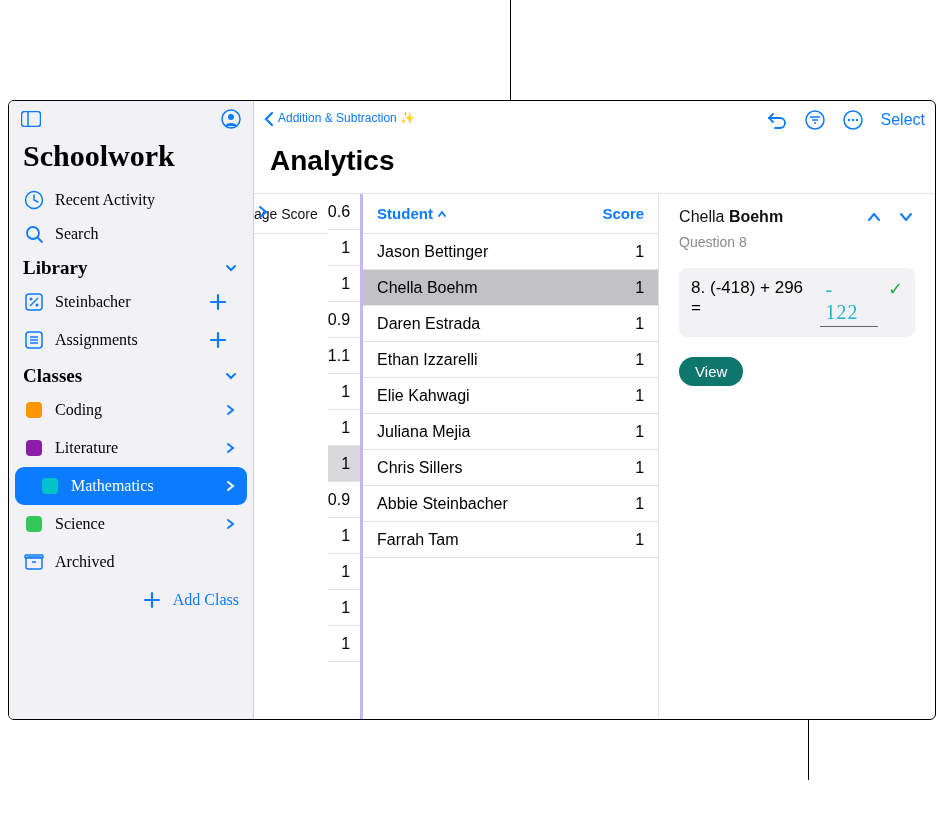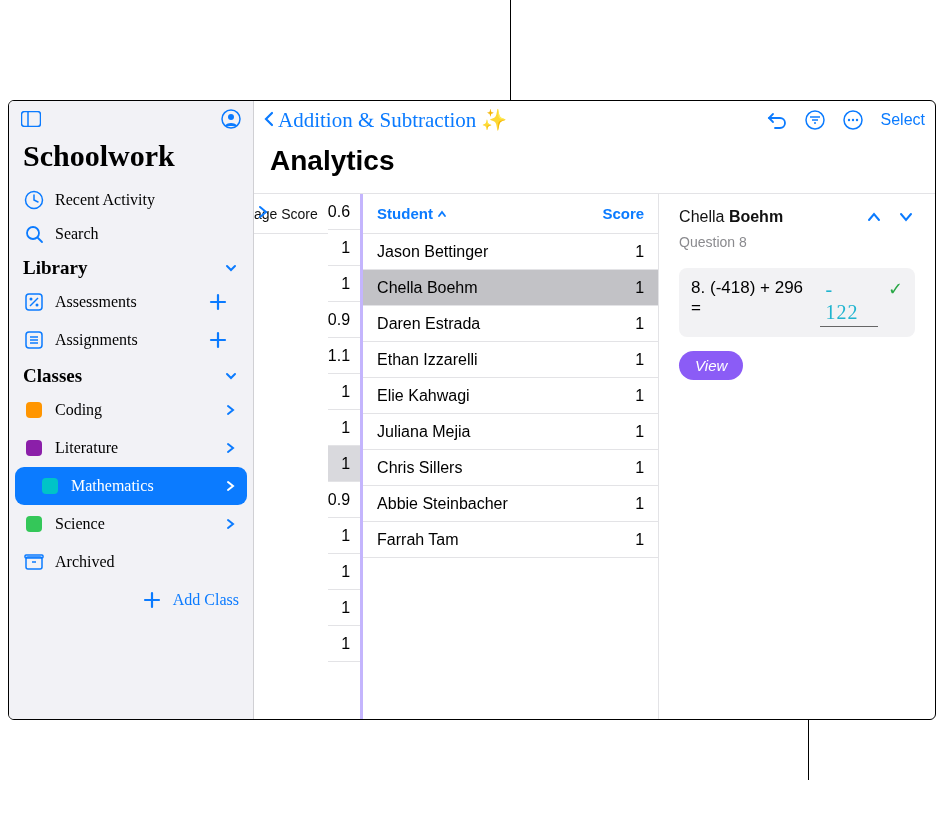--- a/index.html
+++ b/index.html
@@ -77,25 +77,23 @@
   }
   .topbar {
     height: 38px;
     display: flex;
     align-items: center;
     padding: 0 10px;
     border-bottom: 0;
   }
   .back-btn {
     display: flex;
-    align-items: center;
     color: #0b7bff;
-    font-size: 21px;
+    font-size: 12px;
     cursor: pointer;
-    font-family: Liberation Serif, serif;
   }
   .back-btn .chevL { width:10px; margin-right:4px; }
   .topbar-spacer { flex:1; }
   .topbar-actions { display:flex; align-items:center; gap:18px; }
   .topbar-actions .ticon { width:20px; height:20px; display:flex; align-items:center; justify-content:center; cursor:pointer;}
   .select-txt { color:#0b7bff; font-size:16px; cursor:pointer; }
   .page-title { font-size:28px; font-weight:800; padding: 6px 16px 16px 16px; }
   .content {
     flex:1;
     display:flex;
@@ -189,30 +187,29 @@
   .ans-box .hand {
     font-family: "Comic Sans MS", "Bradley Hand", cursive;
     color:#1fb4cf;
     font-size:20px;
     letter-spacing:1px;
     border-bottom:1px solid #666;
     padding: 0 8px 2px 6px;
   }
   .ans-box .chk { color:#28a745; font-size:18px; margin-left:2px;}
   .view-btn {
-    margin-top:14px;
+    margin-top:20px;
     align-self:flex-start;
-    background:#8b5cf6;
+    background:#0f766e;
     color:#fff;
     border:none;
     border-radius:16px;
     padding:6px 16px;
     font-size:15px;
     cursor:pointer;
-    font-style:italic;
   }
   
   .callout {
     position:absolute;
     background:#000;
   }
   .callout.v1 { left:510px; top:0; width:1px; height:266px; }
   .callout.v2 { left:808px; top:360px; width:1px; height:420px; }
 </style>
 </head>
@@ -273,21 +270,21 @@
     <div class="sb-list">
       <div class="sb-row">
         <span class="ico">
           <svg width="20" height="20" viewBox="0 0 20 20">
               <rect x="2" y="2" width="16" height="16" rx="3" fill="none" stroke="#0b7bff" stroke-width="1.5"></rect>
               <circle cx="7" cy="7" r="1.5" fill="#0b7bff"></circle>
               <circle cx="13" cy="13" r="1.5" fill="#0b7bff"></circle>
               <line x1="6" y1="14" x2="14" y2="6" stroke="#0b7bff" stroke-width="1.5"></line>
             </svg>
         </span>
-        <span>Assessments</span>
+        <span>Steinbacher</span>
         <span class="spacer"></span>
         <span class="ico">
           <svg width="18" height="18" viewBox="0 0 18 18">
               <line x1="9" y1="2" x2="9" y2="16" stroke="#0b7bff" stroke-width="2.2" stroke-linecap="round"></line>
               <line x1="2" y1="9" x2="16" y2="9" stroke="#0b7bff" stroke-width="2.2" stroke-linecap="round"></line>
             </svg>
         </span>
       </div>
       <div class="sb-row">
         <span class="ico">

